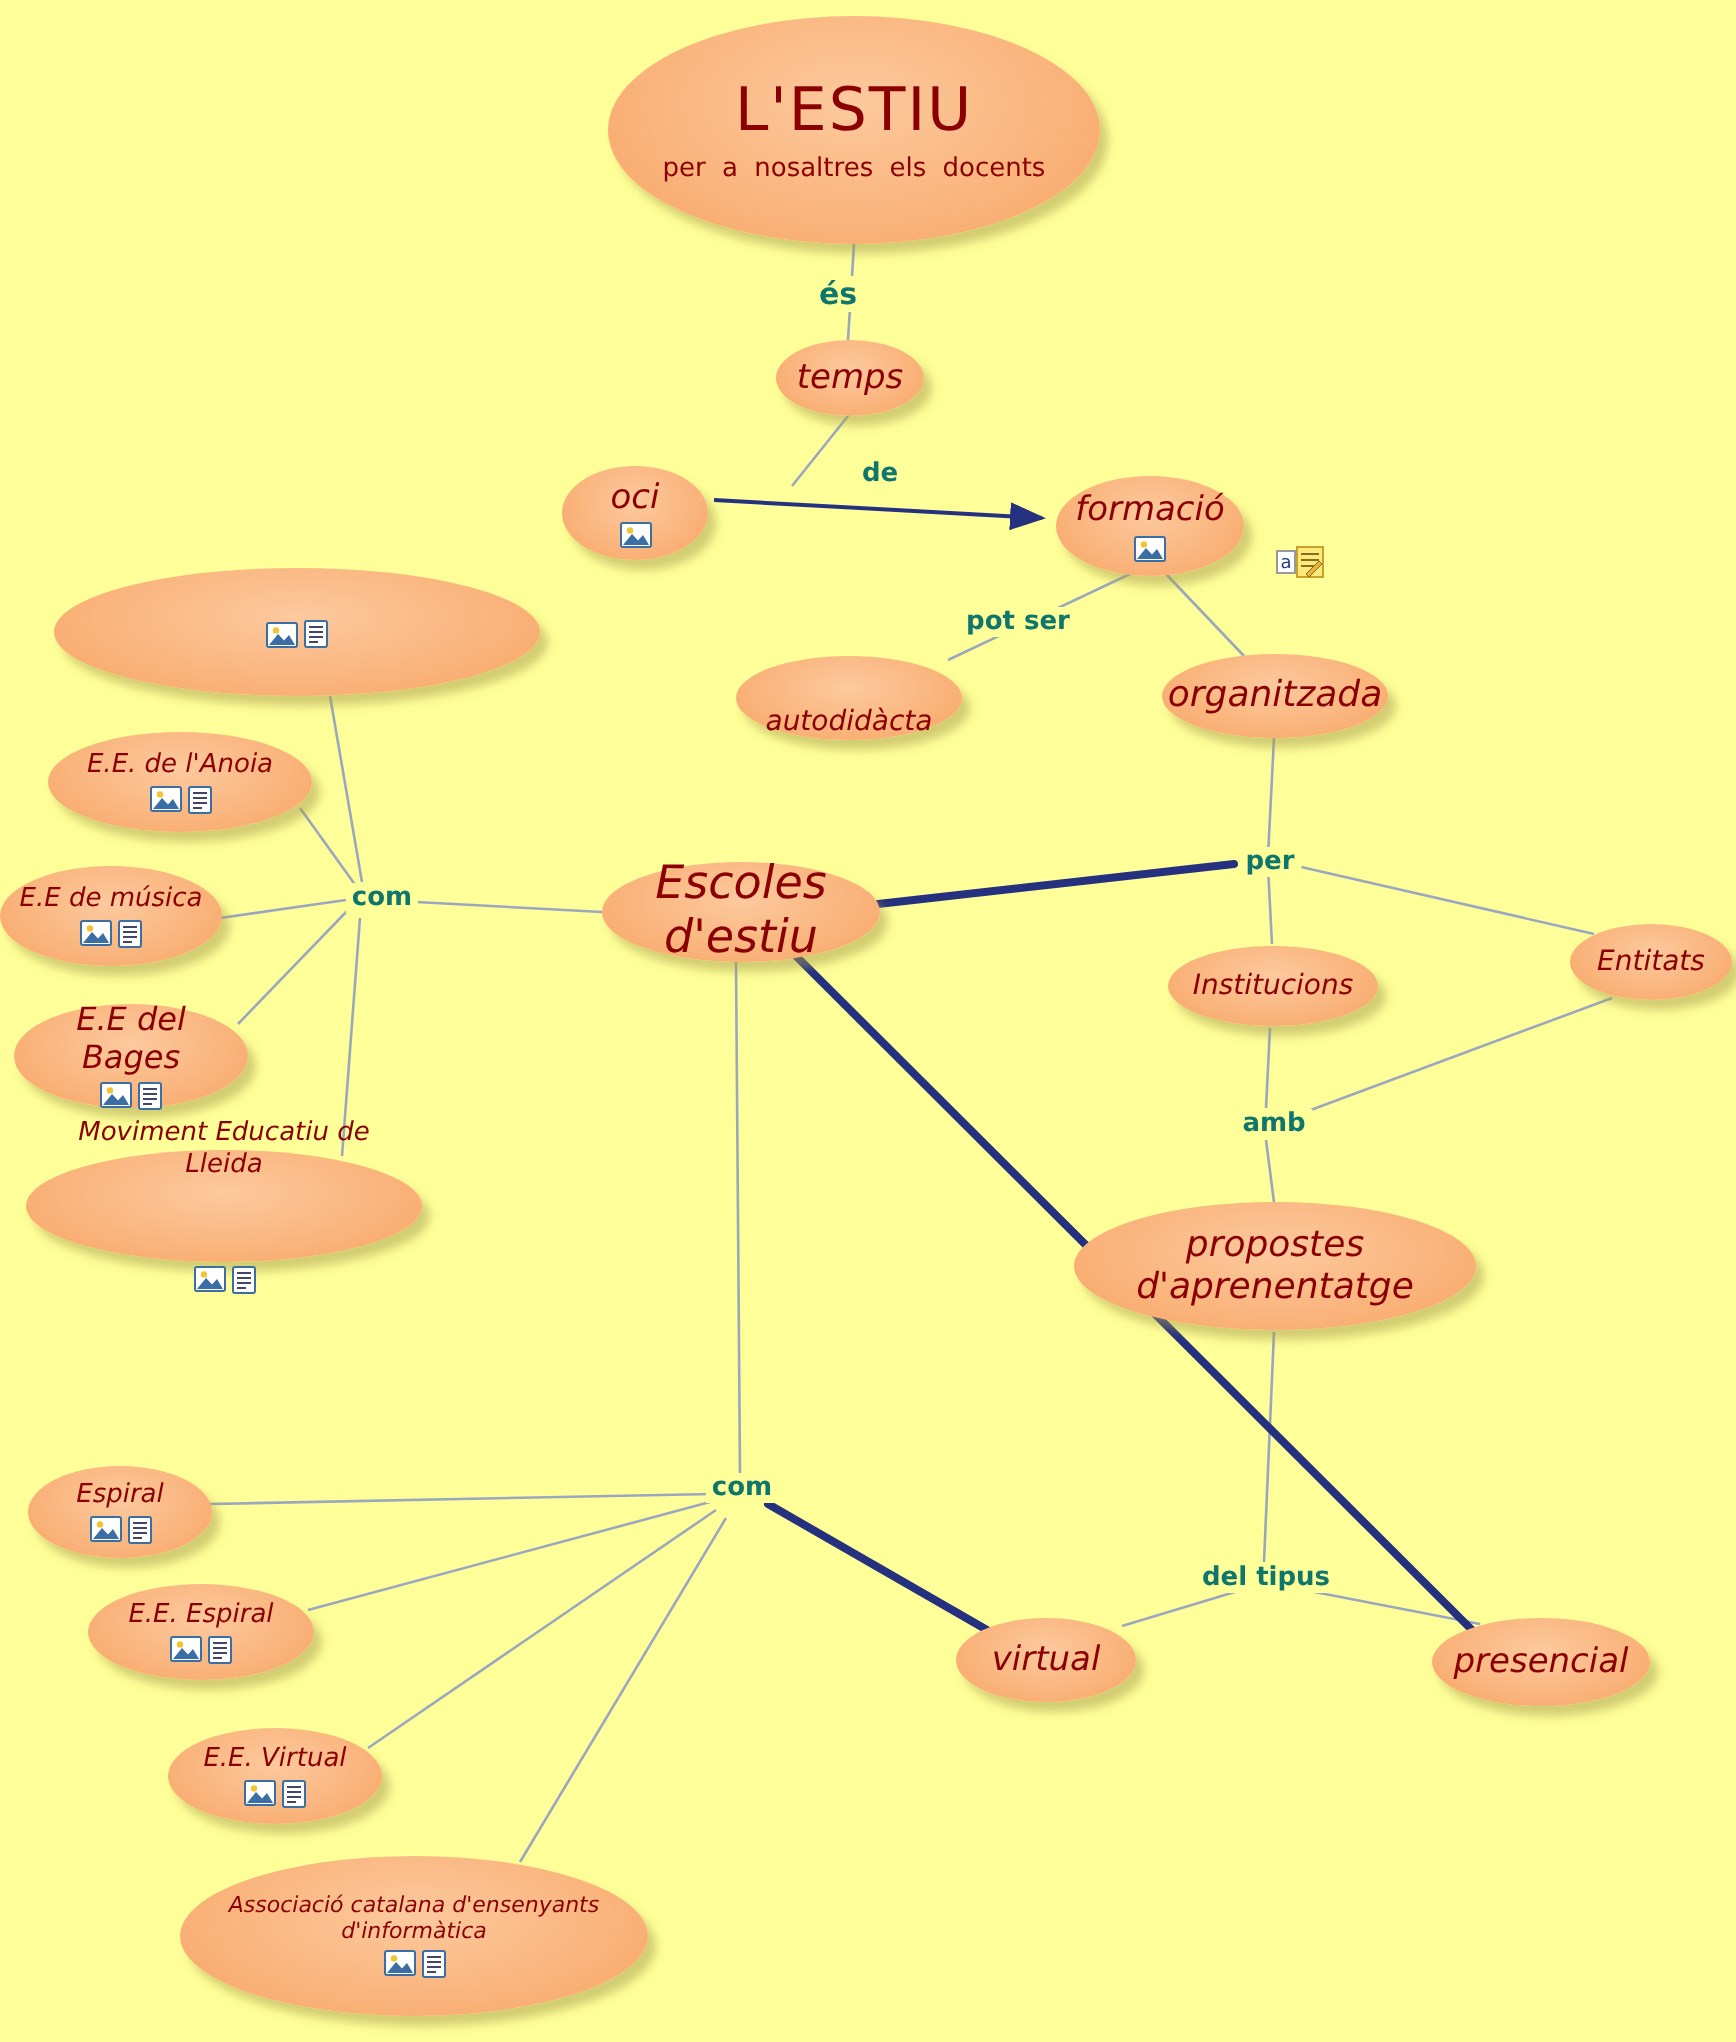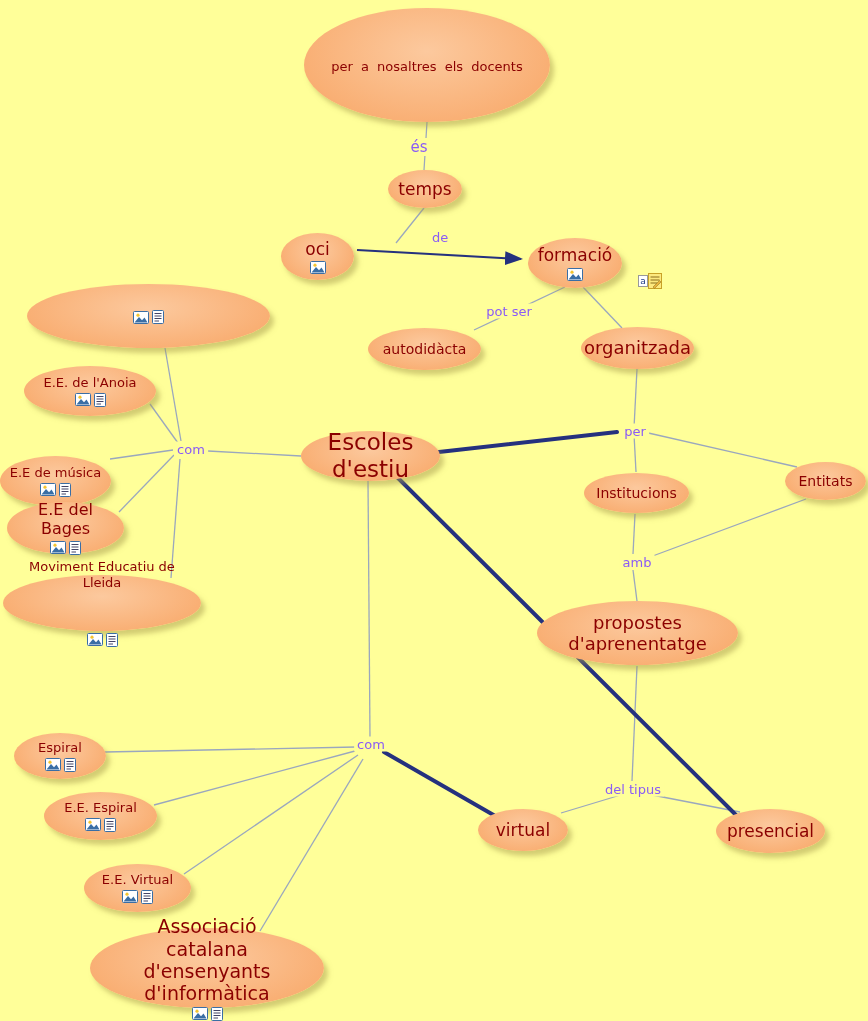--- a/index.html
+++ b/index.html
@@ -12,53 +12,54 @@
   #edges { position:absolute; left:0; top:0; z-index:1; }
   .node {
     position:absolute; z-index:2;
     display:flex; flex-direction:column; align-items:center; justify-content:center;
     border-radius:50%;
     background:radial-gradient(ellipse at 50% 38%, #FCC99E 0%, #F9AF74 72%, #F6A365 100%);
     box-shadow:4px 5px 5px rgba(168,156,78,0.5);
     color:#8B0000; text-align:center; line-height:1.18;
     cursor:default;
   }
-  .node .lbl { padding:0 8px; }
+  .node .lbl { padding:0 8px;font-style:italic; }
   .n-root       { left:304px; top:8px;   width:246px; height:114px; }
   .root-title   { font-size:30px; letter-spacing:1px; }
   .root-sub     { font-size:13px; margin-top:3px; word-spacing:4px; }
   .n-temps      { left:388px; top:170px; width:74px;  height:38px; font-size:17px; }
   .n-oci        { left:281px; top:233px; width:73px;  height:47px; font-size:17px; }
   .n-formacio   { left:528px; top:238px; width:94px;  height:50px; font-size:17px; }
-  .n-autodidacta{ left:368px; top:328px; width:113px; height:42px; font-size:14px; }
+  .n-autodidacta{ left:368px; top:328px; width:113px; height:42px; font-size:14px;justify-content:flex-end; }
   .n-organitzada{ left:581px; top:327px; width:113px; height:42px; font-size:18px; }
   .n-escoles    { left:301px; top:431px; width:139px; height:50px; font-size:23px;align-items:flex-end; }
   .n-institucions{left:584px; top:473px; width:105px; height:40px; font-size:14px; }
   .n-entitats   { left:785px; top:462px; width:81px;  height:38px; font-size:14px; }
   .n-propostes  { left:537px; top:601px; width:201px; height:64px; font-size:18px; }
   .n-virtual    { left:478px; top:809px; width:90px;  height:42px; font-size:17px; }
   .n-presencial { left:716px; top:809px; width:109px; height:44px; font-size:17px; }
   .n-rosa       { left:27px;  top:284px; width:243px; height:64px; font-size:13px; }
   .n-anoia      { left:24px;  top:366px; width:132px; height:50px; font-size:13px; }
-  .n-musica     { left:0px;   top:456px; width:111px; height:50px; font-size:13px; }
+  .n-musica     { left:0px;   top:433px; width:111px; height:50px; font-size:13px; }
   .n-bages      { left:7px;   top:502px; width:117px; height:52px; font-size:16px; }
-  .n-lleida     { left:3px;  top:575px; width:198px; height:56px; font-size:13px;gap:41px; }
+  .n-lleida     { left:13px;  top:575px; width:198px; height:56px; font-size:13px;gap:41px; }
   .n-espiral    { left:14px;  top:733px; width:92px;  height:46px; font-size:13px; }
   .n-pangea     { left:44px;  top:792px; width:113px; height:48px; font-size:13px; }
   .n-eevirtual  { left:84px;  top:864px; width:107px; height:48px; font-size:13px; }
-  .n-acei       { left:90px;  top:928px; width:234px; height:80px; font-size:19px; }
+  .n-acei       { left:90px;  top:928px; width:234px; height:80px; font-size:11px; }
   .n-acei .lbl  { padding:0 24px; }
 
   .icons { display:flex; gap:3px; margin-top:2px; align-items:center; justify-content:center; }
   .ic { display:block; }
 
   .linklabel {
     position:absolute; z-index:3; transform:translate(-50%,-50%);
-    color:#8b5cf6; font-size:13px; background:#FFFF99; padding:0 3px;
+    color:#0f766e; font-size:13px; background:#FFFF99; padding:0 3px;
     white-space:nowrap;
+    font-weight:bold;
   }
   .l-es   { left:419px; top:147px; font-size:15px; }
   .l-de   { left:440px; top:237px; }
   .l-potser { left:509px; top:311px; }
   .l-per  { left:635px; top:431px; }
   .l-comleft { left:191px; top:449px; }
   .l-amb  { left:637px; top:562px; }
   .l-combottom { left:371px; top:744px; }
   .l-deltipus { left:633px; top:789px; }
 
@@ -120,20 +121,21 @@
     </g>
     <g stroke="#25317E" stroke-width="4" stroke-linecap="round">
       <line x1="439" y1="452" x2="617" y2="432"></line>
       <line x1="398" y1="478" x2="741" y2="820"></line>
       <line x1="384" y1="752" x2="497" y2="817"></line>
     </g>
     <line x1="357" y1="250" x2="521" y2="259" stroke="#25317E" stroke-width="2" marker-end="url(#arrowhead)"></line>
   </svg>
 
   <div class="node n-root">
+    <div class="root-title">L'ESTIU</div>
     <div class="root-sub">per a nosaltres els docents</div>
   </div>
 
   <div class="node n-temps">
     <span class="lbl">temps</span>
   </div>
 
   <div class="node n-oci">
     <span class="lbl">oci</span>
     <span class="icons">

